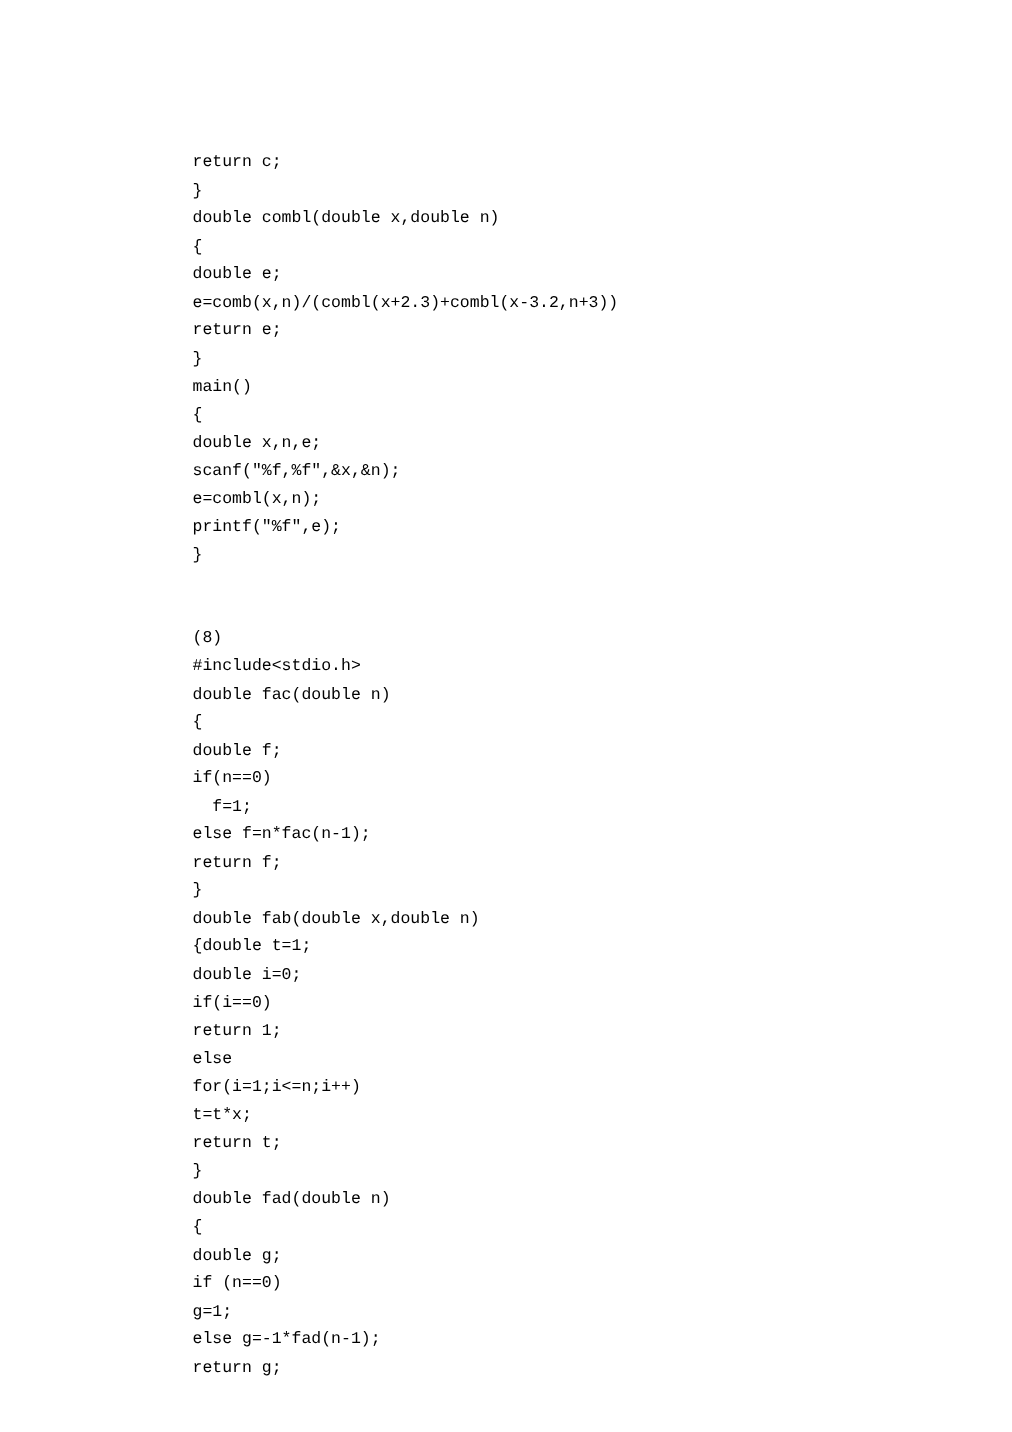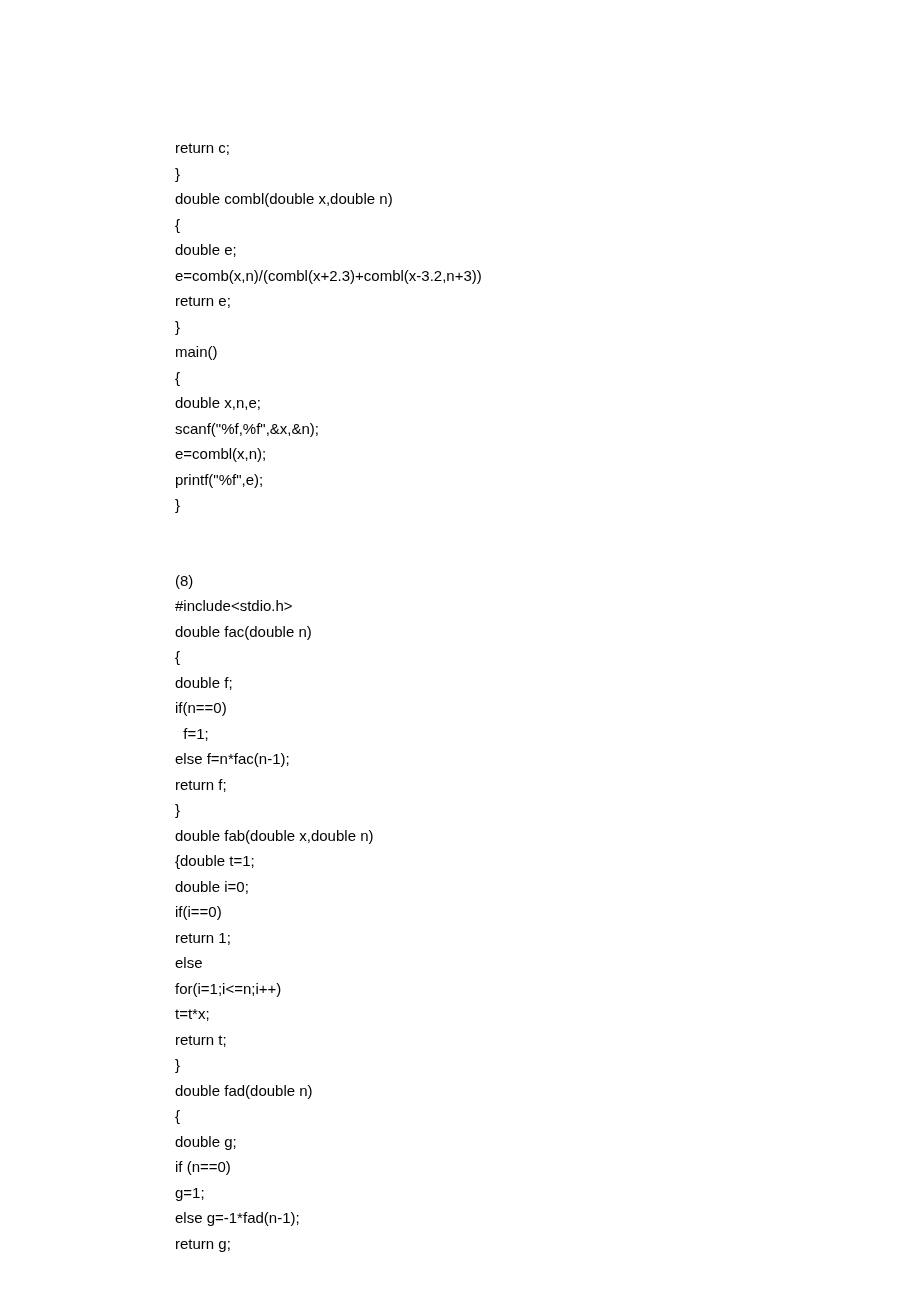--- a/index.html
+++ b/index.html
@@ -12,21 +12,21 @@
     line-height: 1.7;
   }
   .page {
     width: 920px;
     min-height: 1302px;
     box-sizing: border-box;
     padding: 135px 0 0 175px;
   }
   .code-block {
     white-space: pre;
-    font-family: Liberation Sans, sans-serif;
+    font-family: Liberation Mono, monospace;
     font-size: 15px;
   }
   .gap {
     height: 50px;
   }
 </style>
 </head>
 <body>
 
 <div class="page">

